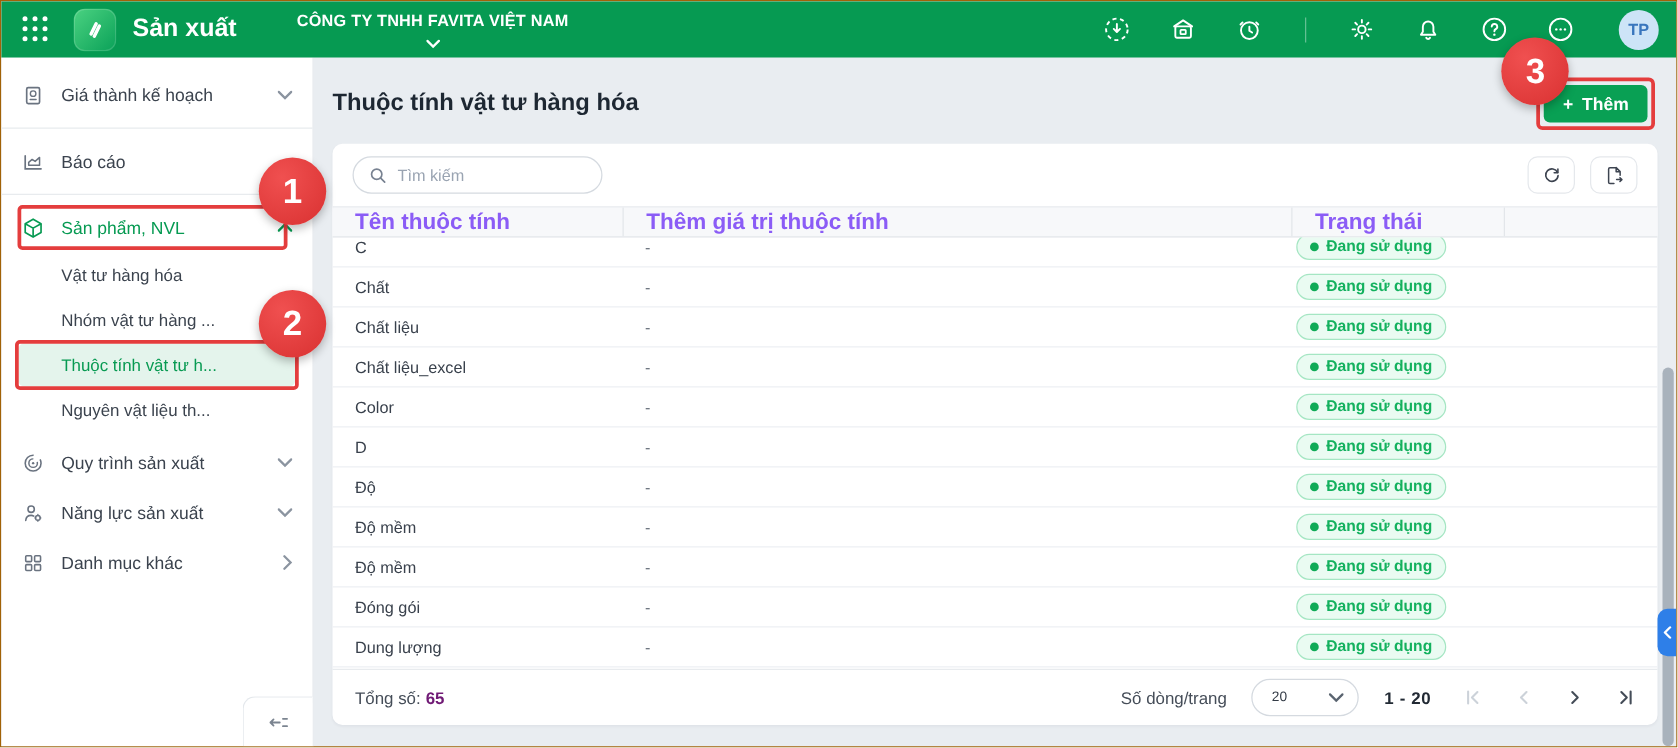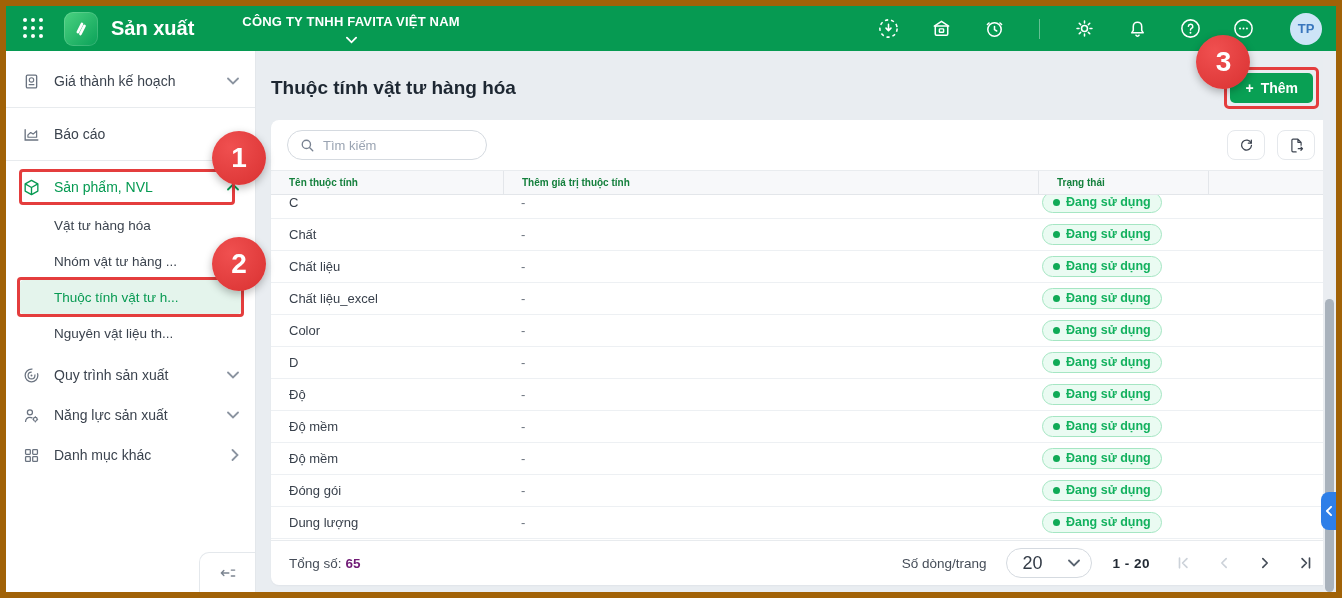--- a/index.html
+++ b/index.html
@@ -1,19 +1,19 @@
 <!DOCTYPE html>
 <html><head>
 <meta charset="utf-8">
 <style>
   * { box-sizing: border-box; margin: 0; padding: 0; }
   html,body { width:1342px; height:598px; }
   body { font-family: "Liberation Sans", "DejaVu Sans", sans-serif; }
   .page { position:relative; width:1342px; height:598px; background:#e9edf1;
-          border:6px solid #a16207; overflow:hidden; }
+          border:1px solid #a16207; overflow:hidden; }
 
   
   .topbar { position:absolute; top:0; left:0; right:0; height:45px; background:#069a52;
             display:flex; align-items:center; padding:0 14px 0 14px; z-index:5; }
   .appgrid { width:26px; height:26px; display:grid; grid-template-columns:repeat(3,5px);
              grid-template-rows:repeat(3,5px); gap:3px; place-content:center; cursor:pointer; }
   .appgrid i { width:4px; height:4px; border-radius:50%; background:#fff; }
   .logo { width:34px; height:34px; border-radius:9px; margin-left:18px;
           background:linear-gradient(135deg,#4bd281,#0aa158); display:flex; align-items:center;
           justify-content:center; box-shadow:inset 0 0 0 1px rgba(255,255,255,.15); }
@@ -60,42 +60,42 @@
             display:flex; align-items:center; gap:8px; padding:0 12px; background:#fff; }
   .search input { border:none; outline:none; width:140px; font-size:13px; color:#374151;
                   font-family:inherit; background:transparent; }
   .search input::placeholder { color:#9aa4b2; }
   .tool-right { margin-left:auto; display:flex; gap:12px; }
   .icon-btn { width:38px; height:30px; border:1px solid #e5e8ec; border-radius:8px; background:#fff;
               display:flex; align-items:center; justify-content:center; cursor:pointer; }
 
   .thead { height:25px; display:flex; align-items:stretch; background:#f7f8fa;
            border-top:1px solid #e9ecef; border-bottom:1px solid #e3e6ea;
-           font-size:10px; font-weight:700; color:#15803d; }
+           font-size:18px; font-weight:700; color:#8b5cf6; }
   .th { display:flex; align-items:center; padding-left:18px; }
   .th + .th { border-left:1px solid #e3e6ea; }
   .c1 { width:232px; } .c2 { width:535px; } .c3 { width:170px; } .c4 { flex:1; }
   .tbody { height:345px; overflow:hidden; }
   .tbody-inner { margin-top:-8px; }
   .trow { height:32px; display:flex; align-items:center; border-bottom:1px solid #edf0f3;
           font-size:13px; color:#39414c; cursor:pointer; }
   .td { padding-left:18px; }
   .td.dash { color:#6a727d; }
   .badge { display:inline-flex; align-items:center; gap:6px; margin-left:4px; padding:2px 10px 3px;
            border:1px solid #a5e6c3; background:#eafbf2; color:#13b15e; border-radius:20px;
            font-size:12.5px; font-weight:700; }
   .badge .dot { width:7px; height:7px; border-radius:50%; background:#0faa56; }
 
   .cfooter { height:45px; border-top:1px solid #e8ebee; display:flex; align-items:center;
              padding:0 18px; font-size:13.5px; color:#454d58; }
   .total b { color:#701a75; margin-left:4px; }
   .foot-right { margin-left:auto; display:flex; align-items:center; gap:20px; }
   .psize { width:86px; height:30px; border:1px solid #d5dae0; border-radius:15px; display:flex;
            align-items:center; padding:0 11px 0 15px; cursor:pointer; color:#333b46; }
-  .psize .pval { font-size:18px; }
+  .psize .pval { font-size:11px; }
   .psize .chev { margin-left:auto; display:flex; }
   .range { font-weight:700; color:#222a34; letter-spacing:.5px; }
   .pager { display:flex; align-items:center; gap:27px; margin-left:6px; }
   .pager .pbtn { display:flex; cursor:pointer; }
 
   
   .vscroll { position:absolute; top:45px; right:0; bottom:0; width:13px; background:#eaedf1; z-index:1; }
   .vthumb { position:absolute; top:248px; bottom:0; left:2px; width:9px; background:#a9b2bc;
             border-radius:5px; }
   .blue-tab { position:absolute; top:486px; right:0; width:15px; height:38px; background:#2e7fe8;

